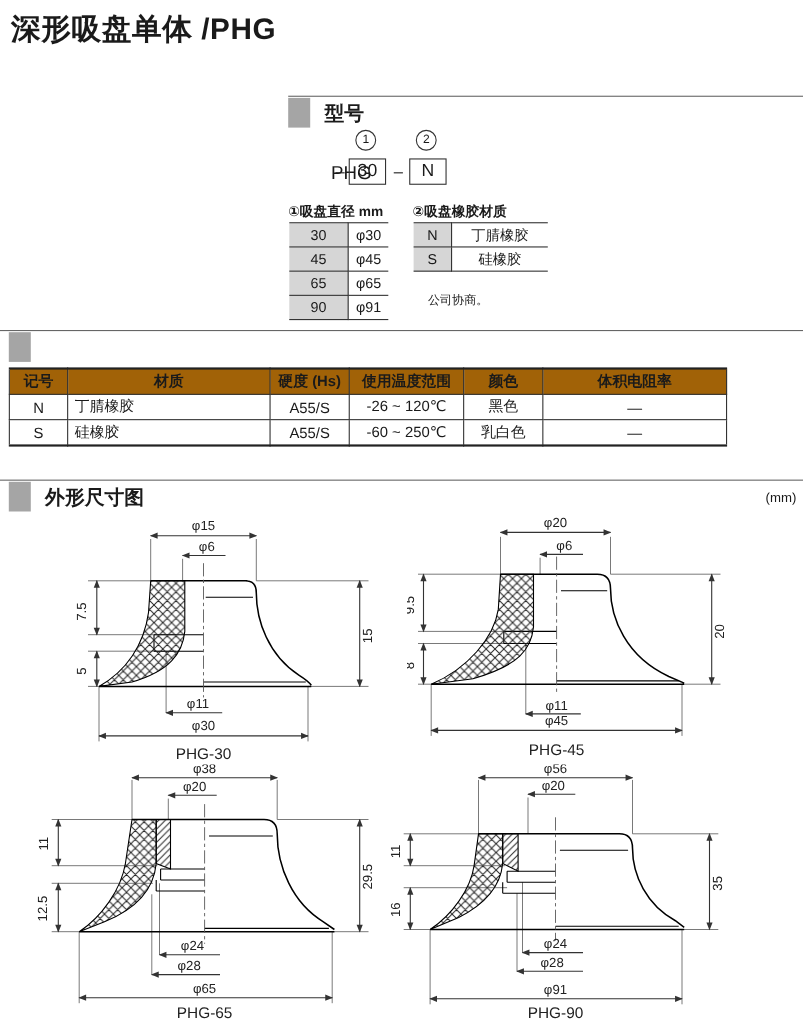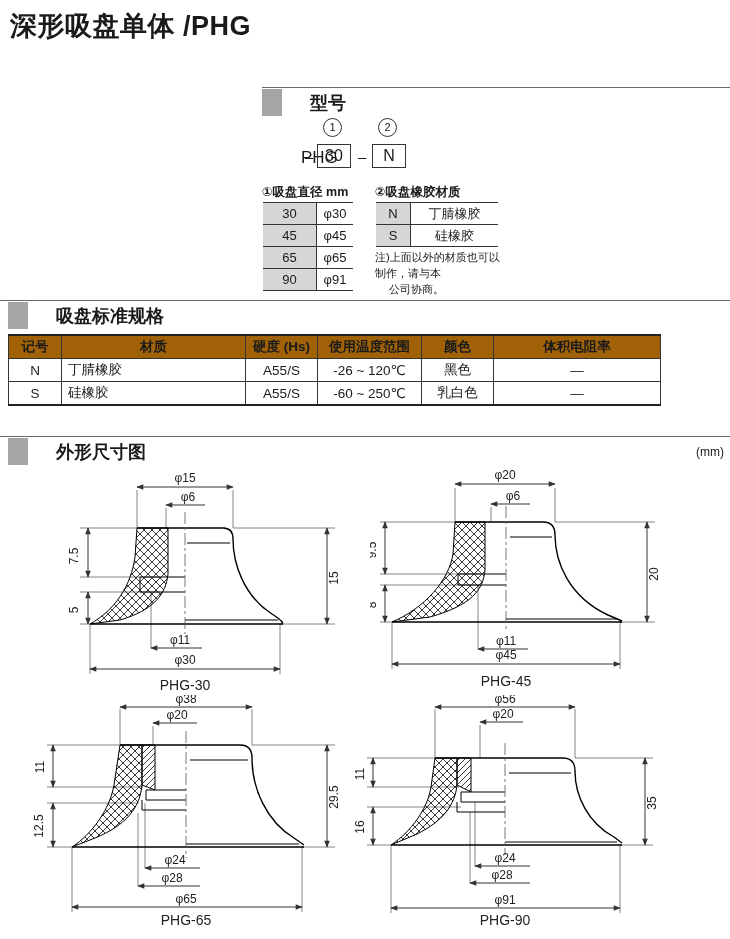--- a/index.html
+++ b/index.html
@@ -1,20 +1,20 @@
 <!DOCTYPE html>
 <html><head>
 <meta charset="utf-8">
 <style>
   html,body{margin:0;padding:0;background:#fff;}
   .page{position:relative;width:730px;height:939px;background:#fff;overflow:hidden;
         font-family:"Liberation Sans","DejaVu Sans",sans-serif;color:#1a1a1a;}
   .page-title{position:absolute;left:10px;top:8px;margin:0;font-size:27px;font-weight:bold;letter-spacing:.5px;}
   .rule{position:absolute;height:0;border-top:1px solid #666;}
-  .sec-head{position:absolute;display:flex;align-items:flex-start;gap:28px;}
+  .sec-head{position:absolute;display:flex;align-items:flex-start;gap:13px;}
   .sq{width:20px;height:27px;background:#a5a5a5;}
   .sec-title{font-size:18px;font-weight:bold;padding-top:2px;}
   
   .code-wrap{position:absolute;left:262px;top:118px;width:200px;height:56px;}
   .code-circ{position:absolute;top:0;width:17px;height:17px;border:1px solid #333;border-radius:50%;
              font-size:11px;line-height:17px;text-align:center;}
   .code-prefix{position:absolute;left:0;top:30px;font-size:17px;margin-left:39px;}
   .code-dash{position:absolute;top:30px;font-size:15px;}
   .code-box{position:absolute;top:26px;border:1.3px solid #333;min-width:28px;height:22px;
             display:flex;align-items:center;justify-content:center;font-size:16px;padding:0 2px;}
@@ -93,28 +93,27 @@
         <td class="shade" style="width:26px;">N</td>
         <td>丁腈橡胶</td>
         </tr>
       <tr>
         <td class="shade">S</td>
         <td>硅橡胶</td>
         </tr>
     </tbody>
   </table>
   <div class="note" style="left:375px;top:250px;">
-    <span>注)上面以外的材质也可以制作，请与本</span><br>
+    <br>
     <span style="padding-left:14px;">公司协商。</span>
   </div>
 
   <div class="rule" style="left:0;top:300px;width:730px;"></div>
   <div class="sec-head" style="left:8px;top:302px;">
     <div class="sq"></div>
-    <div class="sec-title">吸盘标准规格</div>
   </div>
 
   <table class="spec">
     <thead>
       <tr>
         <th style="width:44px;">记号</th>
         <th style="width:175px;">材质</th>
         <th style="width:63px;">硬度 (Hs)</th>
         <th style="width:95px;">使用温度范围</th>
         <th style="width:63px;">颜色</th>

